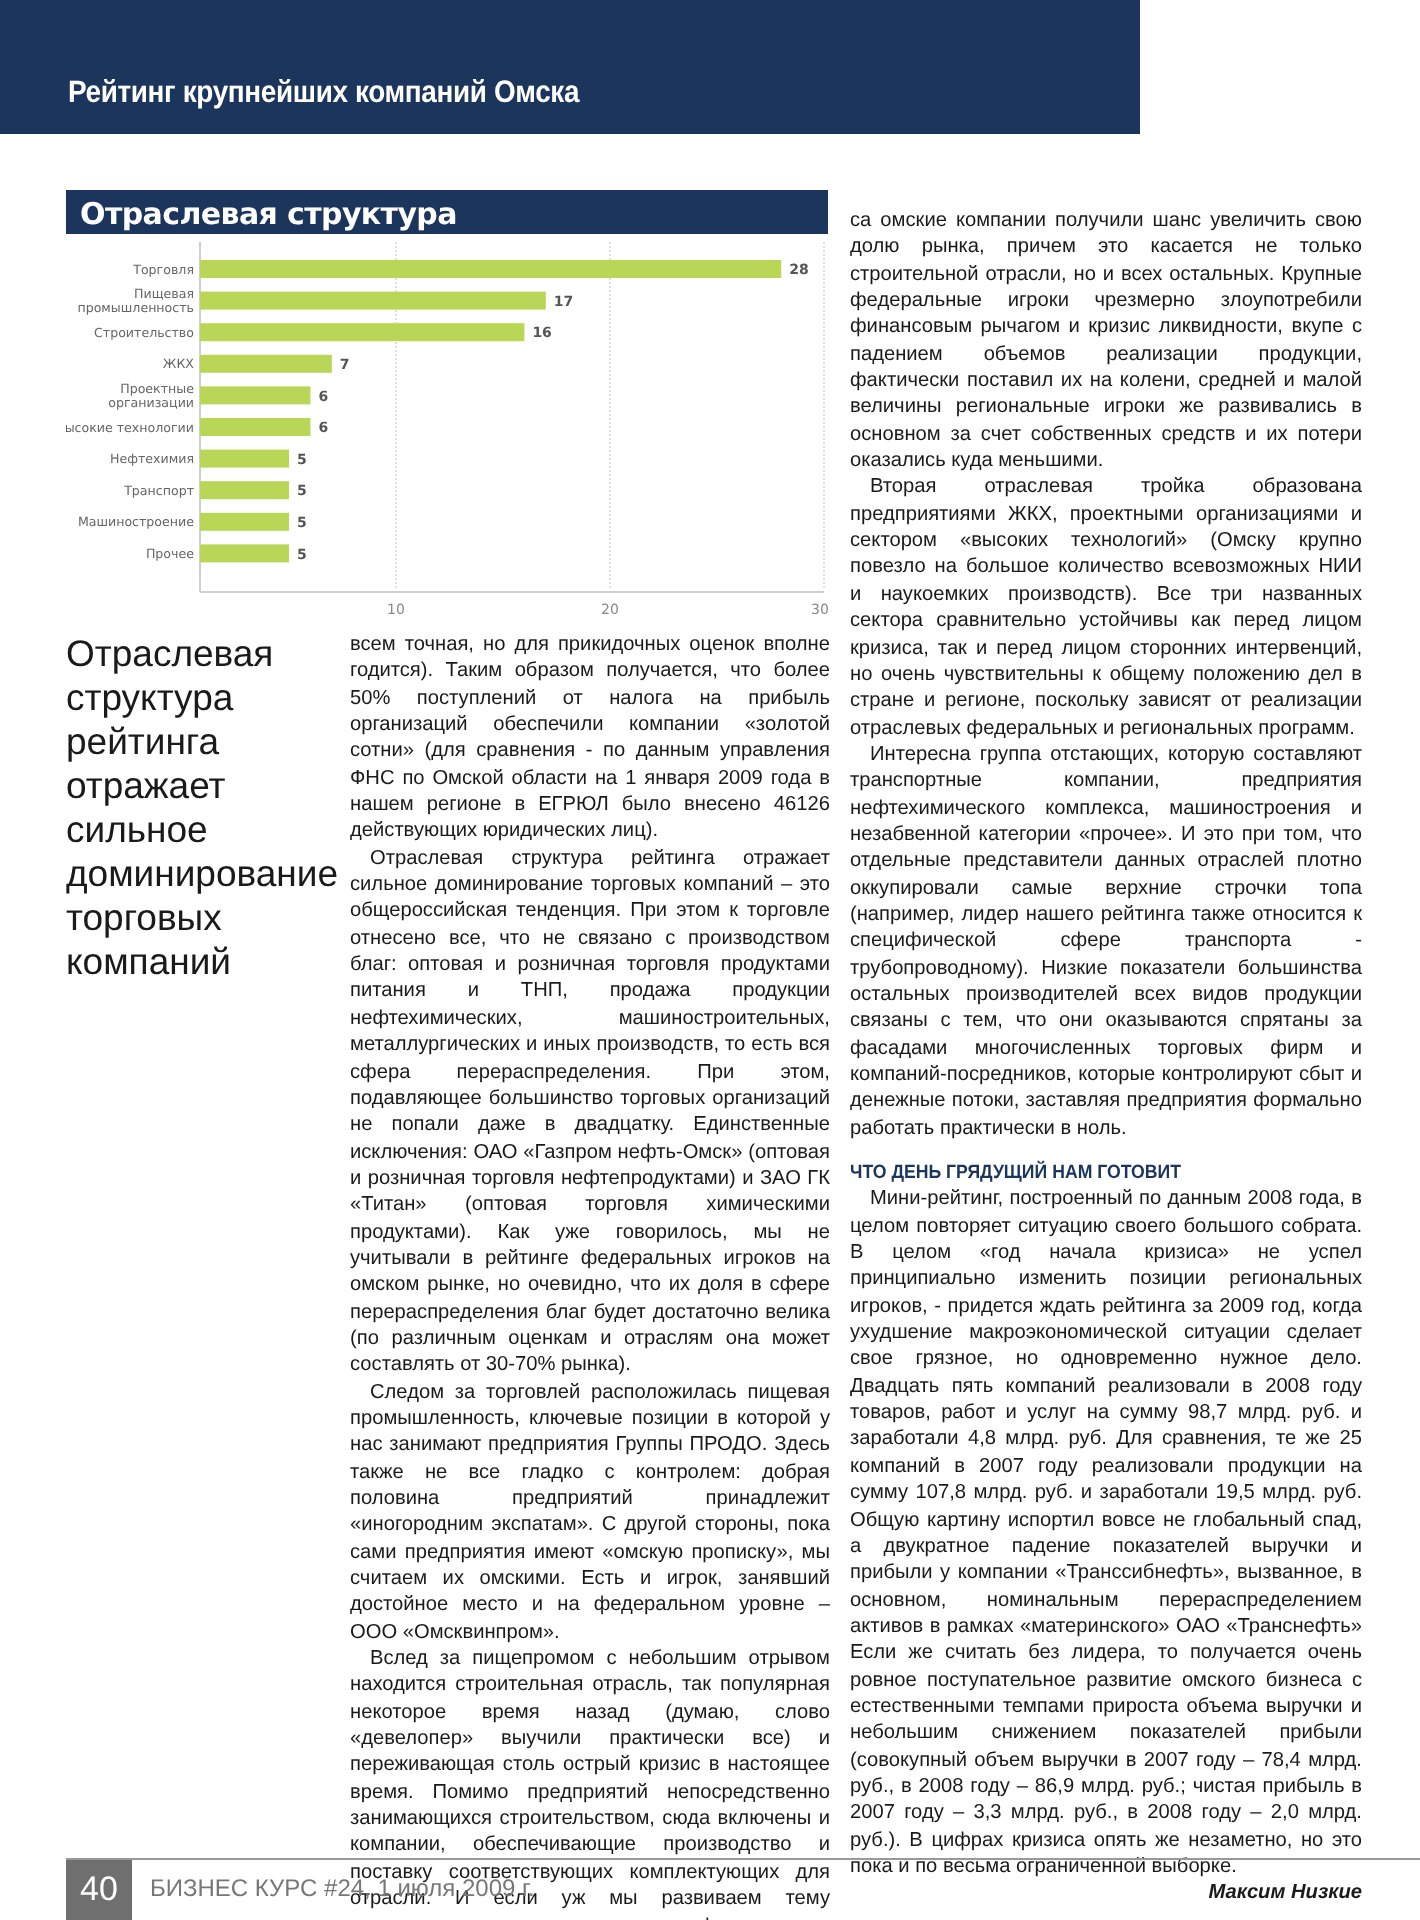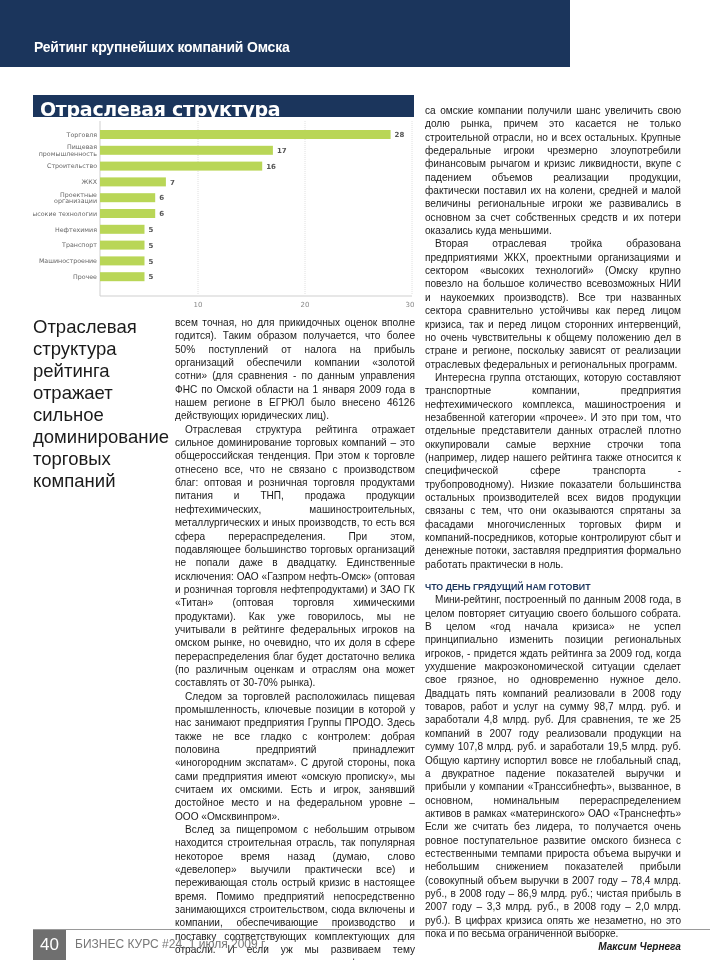--- a/index.html
+++ b/index.html
@@ -20,21 +20,21 @@
     transform: scaleX(0.9); transform-origin: left center;
   }
   .chart-box {
     position: absolute; left: 33px; top: 95px; width: 381px; height: 212px;
   }
   .chart-title-bar {
     position: absolute; left: 0; top: 0; width: 381px; height: 22px;
     background: #1b355c;
   }
   .chart-title {
-    position: absolute; left: 7px; top: 3px; font-size: 19px; font-weight: bold;
+    position: absolute; left: 7px; top: 3px; font-size: 15px; font-weight: bold;
     color: #ffffff; font-family: "DejaVu Sans", sans-serif; letter-spacing: -0.3px;
   }
   svg.chart { position: absolute; left: 0; top: 0; }
   .pull-quote {
     position: absolute; left: 33px; top: 316px; width: 140px;
     font-size: 18.5px; line-height: 22px; color: #1a1a1a;
     font-family: "Liberation Sans", sans-serif;
   }
   .col {
     position: absolute; font-size: 10.1px; line-height: 13.35px;
@@ -125,18 +125,18 @@
   <p class="ind">Следом за торговлей расположилась пищевая промышленность, ключевые позиции в которой у нас занимают предприятия Группы ПРОДО. Здесь также не все гладко с контролем: добрая половина предприятий принадлежит «иногородним экспатам». С другой стороны, пока сами предприятия имеют «омскую прописку», мы считаем их омскими. Есть и игрок, занявший достойное место и на федеральном уровне – ООО «Омсквинпром».</p>
   <p class="ind">Вслед за пищепромом с небольшим отрывом находится строительная отрасль, так популярная некоторое время назад (думаю, слово «девелопер» выучили практически все) и переживающая столь острый кризис в настоящее время. Помимо предприятий непосредственно занимающихся строительством, сюда включены и компании, обеспечивающие производство и поставку соответствующих комплектующих для отрасли. И если уж мы развиваем тему соперничества региональных и федеральных структур, то на фоне экономического кризи-</p>
 </div>
 
 <div class="col col-right">
   <p>са омские компании получили шанс увеличить свою долю рынка, причем это касается не только строительной отрасли, но и всех остальных. Крупные федеральные игроки чрезмерно злоупотребили финансовым рычагом и кризис ликвидности, вкупе с падением объемов реализации продукции, фактически поставил их на колени, средней и малой величины региональные игроки же развивались в основном за счет собственных средств и их потери оказались куда меньшими.</p>
   <p class="ind">Вторая отраслевая тройка образована предприятиями ЖКХ, проектными организациями и сектором «высоких технологий» (Омску крупно повезло на большое количество всевозможных НИИ и наукоемких производств). Все три названных сектора сравнительно устойчивы как перед лицом кризиса, так и перед лицом сторонних интервенций, но очень чувствительны к общему положению дел в стране и регионе, поскольку зависят от реализации отраслевых федеральных и региональных программ.</p>
   <p class="ind">Интересна группа отстающих, которую составляют транспортные компании, предприятия нефтехимического комплекса, машиностроения и незабвенной категории «прочее». И это при том, что отдельные представители данных отраслей плотно оккупировали самые верхние строчки топа (например, лидер нашего рейтинга также относится к специфической сфере транспорта - трубопроводному). Низкие показатели большинства остальных производителей всех видов продукции связаны с тем, что они оказываются спрятаны за фасадами многочисленных торговых фирм и компаний-посредников, которые контролируют сбыт и денежные потоки, заставляя предприятия формально работать практически в ноль.</p>
   <p class="subhead">ЧТО ДЕНЬ ГРЯДУЩИЙ НАМ ГОТОВИТ</p>
   <p class="ind">Мини-рейтинг, построенный по данным 2008 года, в целом повторяет ситуацию своего большого собрата. В целом «год начала кризиса» не успел принципиально изменить позиции региональных игроков, - придется ждать рейтинга за 2009 год, когда ухудшение макроэкономической ситуации сделает свое грязное, но одновременно нужное дело. Двадцать пять компаний реализовали в 2008 году товаров, работ и услуг на сумму 98,7 млрд. руб. и заработали 4,8 млрд. руб. Для сравнения, те же 25 компаний в 2007 году реализовали продукции на сумму 107,8 млрд. руб. и заработали 19,5 млрд. руб. Общую картину испортил вовсе не глобальный спад, а двукратное падение показателей выручки и прибыли у компании «Транссибнефть», вызванное, в основном, номинальным перераспределением активов в рамках «материнского» ОАО «Транснефть» Если же считать без лидера, то получается очень ровное поступательное развитие омского бизнеса с естественными темпами прироста объема выручки и небольшим снижением показателей прибыли (совокупный объем выручки в 2007 году – 78,4 млрд. руб., в 2008 году – 86,9 млрд. руб.; чистая прибыль в 2007 году – 3,3 млрд. руб., в 2008 году – 2,0 млрд. руб.). В цифрах кризиса опять же незаметно, но это пока и по весьма ограниченной выборке.</p>
-  <p class="author">Максим Чернега</p>
+  <p class="author">Максим Низкие</p>
 </div>
 
 <div class="footer-line"></div>
 <div class="page-num-box">40</div>
 <div class="footer-text">БИЗНЕС КУРС #24, 1 июля 2009 г.</div>
 
 </body></html>

